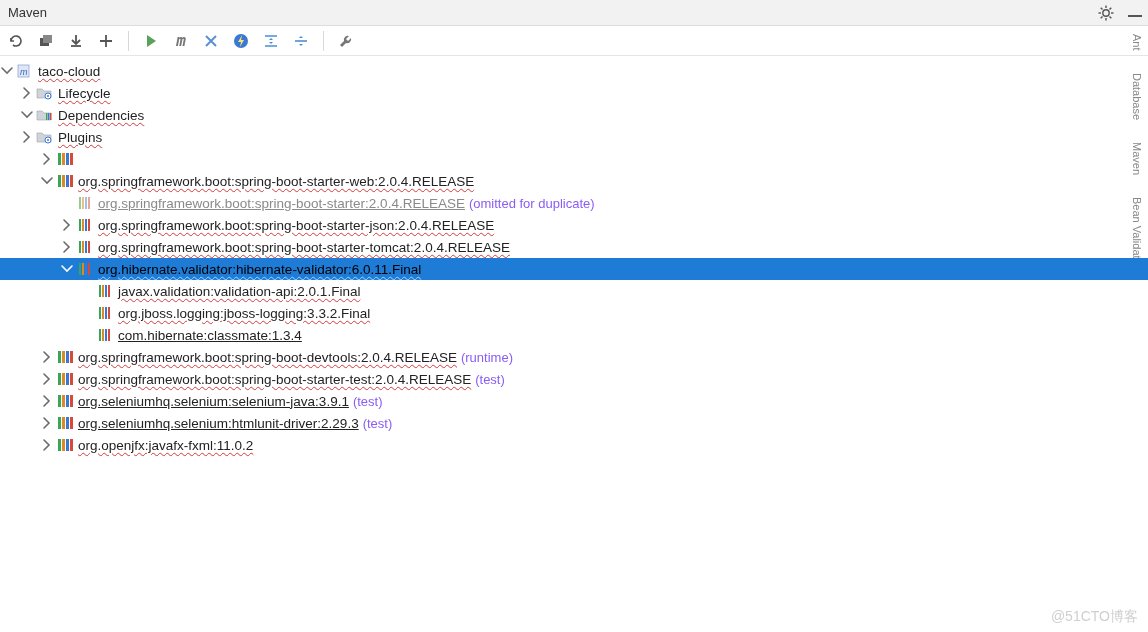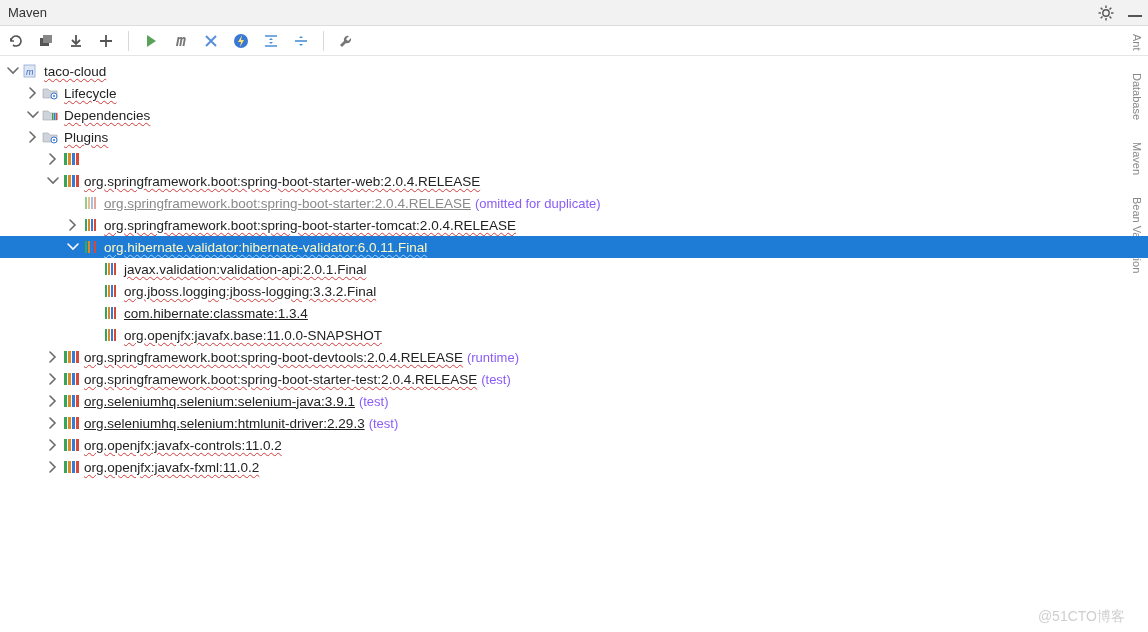--- a/index.html
+++ b/index.html
@@ -11,38 +11,38 @@
   .gear-icon svg, .minimize-icon { display: block; }
   .minimize-icon { width: 14px; height: 2px; background: #555; margin-top: 6px; }
 
   .toolbar { height: 30px; background: #fff; border-bottom: 1px solid #e5e5e5; display: flex; align-items: center; padding: 0 6px; gap: 10px; }
   .toolbar .sep { width: 1px; height: 20px; background: #d8d8d8; margin: 0 2px; }
   .toolbar .btn { width: 20px; height: 20px; display: flex; align-items: center; justify-content: center; color: #555; }
   .btn svg { display: block; }
   .m-text { font-family: Consolas, monospace; font-style: italic; font-weight: bold; color: #777; font-size: 16px; }
 
   .tree { padding: 4px 0 10px 0; user-select: none; position: relative; }
-  .row { display: flex; align-items: center; height: 22px; padding-left: 6px; white-space: nowrap; }
+  .row { display: flex; align-items: center; height: 22px; white-space: nowrap; }
   .arrow { width: 14px; height: 14px; flex: none; display: flex; align-items: center; justify-content: center; margin-right: 2px; }
   .arrow.blank { visibility: hidden; }
   .ic { width: 18px; height: 16px; flex: none; display: flex; align-items: center; justify-content: center; margin-right: 4px; }
   .lbl { font-size: 13.5px; color: #222; position: relative; text-decoration: underline; }
   .lbl.wavy-red { text-decoration: underline wavy #d43a3a; text-decoration-thickness: 1px; text-underline-offset: 2px; }
   .lbl.wavy-teal { text-decoration: underline wavy #3aa8a8; text-decoration-thickness: 1px; text-underline-offset: 2px; }
   .dim { color: #8a8a8a; }
   .suffix { color: #8b5cf6; margin-left: 4px; }
   .row.selected { background: #1e7bd6; }
-  .row.selected .lbl, .row.selected .suffix { color: #fef9c3; text-decoration-color: #9dd7ff; }
+  .row.selected .lbl, .row.selected .suffix { color: #000000; text-decoration-color: #9dd7ff; }
 
   .bars svg { display: block; }
 
   .side-tabs { position: absolute; right: 0; top: 28px; width: 22px; display: flex; flex-direction: column; align-items: center; gap: 10px; color: #888; font-size: 11px; }
   .side-tab { writing-mode: vertical-rl; padding: 6px 2px; }
 
-  .watermark { position: absolute; right: 23px; bottom: 6px; color: #cfcfcf; font-size: 14px; }
+  .watermark { position: absolute; right: 10px; bottom: 6px; color: #cfcfcf; font-size: 14px; }
 
   .indent { display: inline-block; }
 </style>
 </head>
 <body>
 
 <svg width="0" height="0" style="position:absolute">
   <defs>
     <g id="chev-right">
         <path d="M4 2 L9 7 L4 12" stroke="#6b6b6b" stroke-width="1.6" fill="none" stroke-linecap="round"></path>
@@ -317,20 +317,34 @@
       <span class="arrow blank"></span>
       <span class="ic bars">
         <svg width="12" height="16">
           <use href="#bars-dim"></use>
         </svg>
       </span>
       <span class="lbl dim">org.springframework.boot:spring-boot-starter:2.0.4.RELEASE</span>
       <span class="suffix">(omitted for duplicate)</span>
     </div>
 
+    <div class="row">
+      <span class="indent" style="width:60px"></span>
+      <span class="arrow">
+        <svg width="14" height="14">
+          <use href="#chev-right"></use>
+        </svg>
+      </span>
+      <span class="ic bars">
+        <svg width="12" height="16">
+          <use href="#bars"></use>
+        </svg>
+      </span>
+      <span class="lbl wavy-red">org.springframework.boot:spring-boot-starter-json:2.0.4.RELEASE</span>
+    </div>
 
     <div class="row">
       <span class="indent" style="width:60px"></span>
       <span class="arrow">
         <svg width="14" height="14">
           <use href="#chev-right"></use>
         </svg>
       </span>
       <span class="ic bars">
         <svg width="12" height="16">
@@ -375,29 +389,20 @@
       </div>
       <div class="row">
         <span class="indent" style="width:96px"></span>
         <span class="ic bars">
         <svg width="12" height="16">
           <use href="#bars"></use>
         </svg>
       </span>
         <span class="lbl">com.hibernate:classmate:1.3.4</span>
       </div>
-      <div class="row">
-        <span class="indent" style="width:96px"></span>
-        <span class="ic bars">
-        <svg width="12" height="16">
-          <use href="#bars"></use>
-        </svg>
-      </span>
-        <span class="lbl wavy-red">org.openjfx:javafx.base:11.0.0-SNAPSHOT</span>
-      </div>
 
 
 
   <div class="row">
     <span class="indent" style="width:40px"></span>
     <span class="arrow">
         <svg width="14" height="14">
           <use href="#chev-right"></use>
         </svg>
       </span>
@@ -459,32 +464,18 @@
     <span class="arrow">
         <svg width="14" height="14">
           <use href="#chev-right"></use>
         </svg>
       </span>
     <span class="ic bars">
         <svg width="15" height="16">
           <use href="#bars-thick"></use>
         </svg>
       </span>
-    <span class="lbl wavy-red">org.openjfx:javafx-controls:11.0.2</span>
-  </div>
-  <div class="row">
-    <span class="indent" style="width:40px"></span>
-    <span class="arrow">
-        <svg width="14" height="14">
-          <use href="#chev-right"></use>
-        </svg>
-      </span>
-    <span class="ic bars">
-        <svg width="15" height="16">
-          <use href="#bars-thick"></use>
-        </svg>
-      </span>
     <span class="lbl wavy-red">org.openjfx:javafx-fxml:11.0.2</span>
   </div>
 
 </div>
 
 <div class="watermark">@51CTO博客</div>
 
 </body></html>

